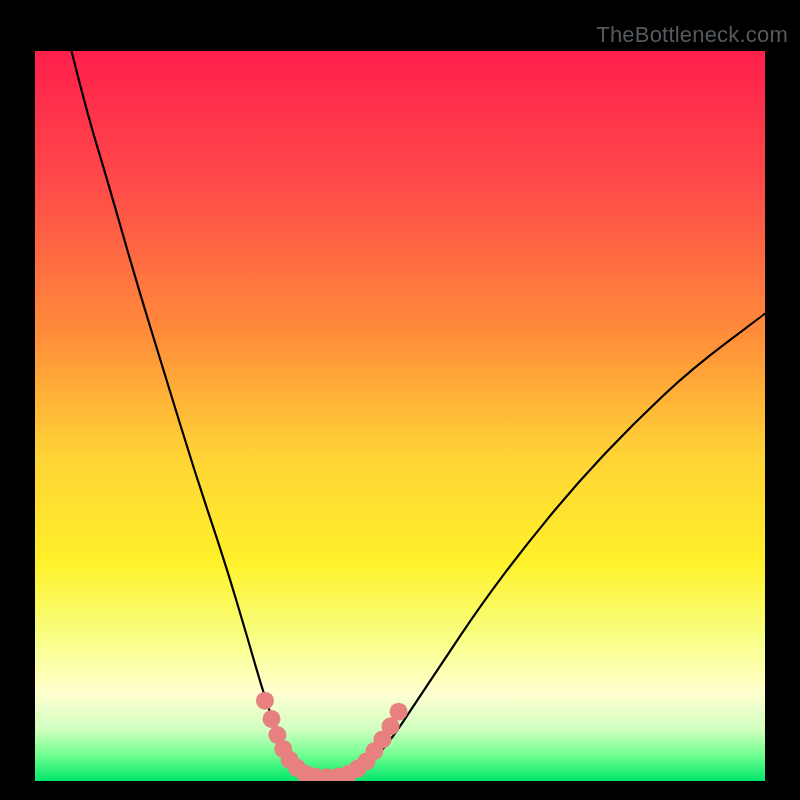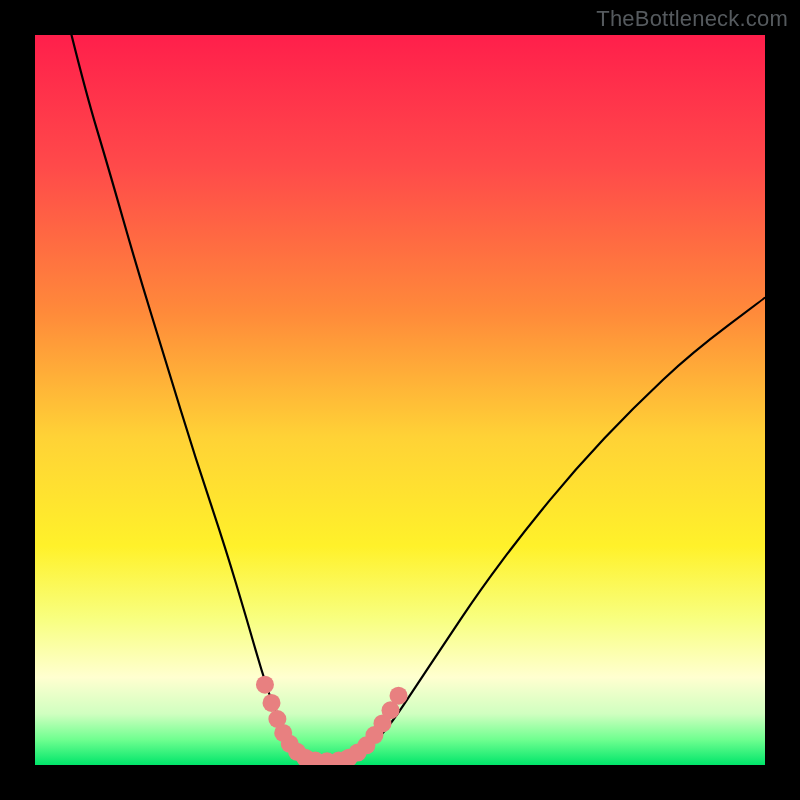--- a/index.html
+++ b/index.html
@@ -6,21 +6,21 @@
     margin: 0;
     padding: 0;
     width: 800px;
     height: 800px;
     background: #000;
     overflow: hidden;
     font-family: Arial, Helvetica, sans-serif;
   }
   .frame {
     position: absolute;
-    top: 0;
+    top: 16px;
     left: 0;
     width: 800px;
     height: 613px;
     background: #000;
   }
   .plot-area {
     position: absolute;
     left: 35px;
     top: 35px;
     width: 730px;

